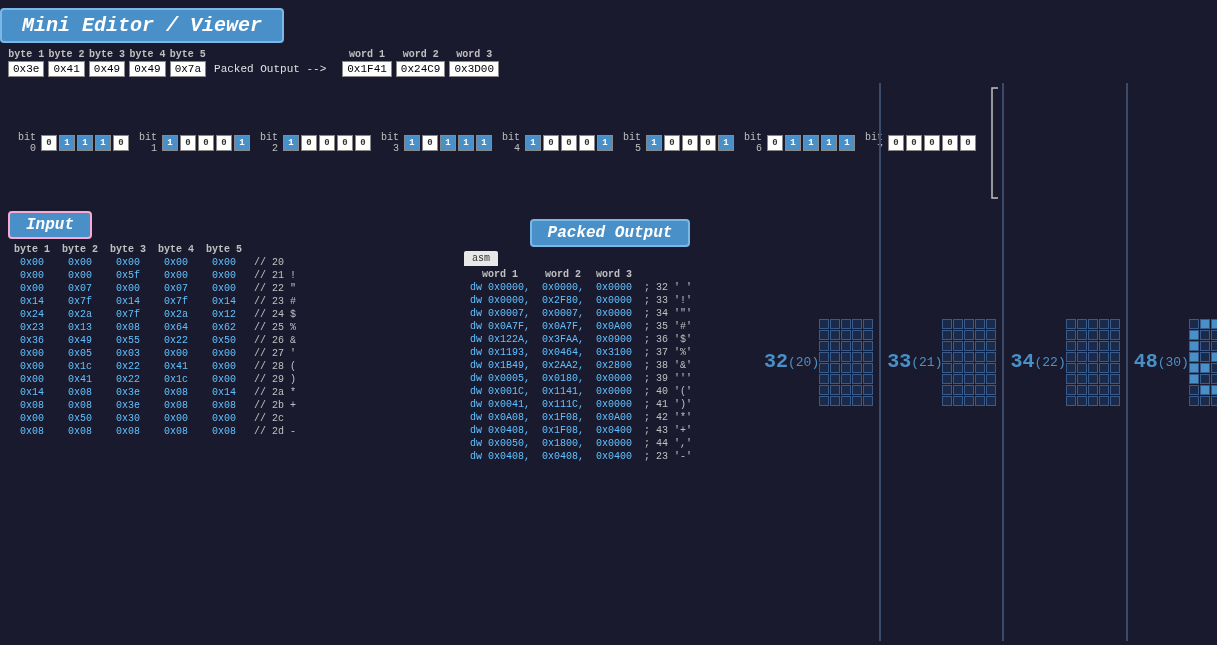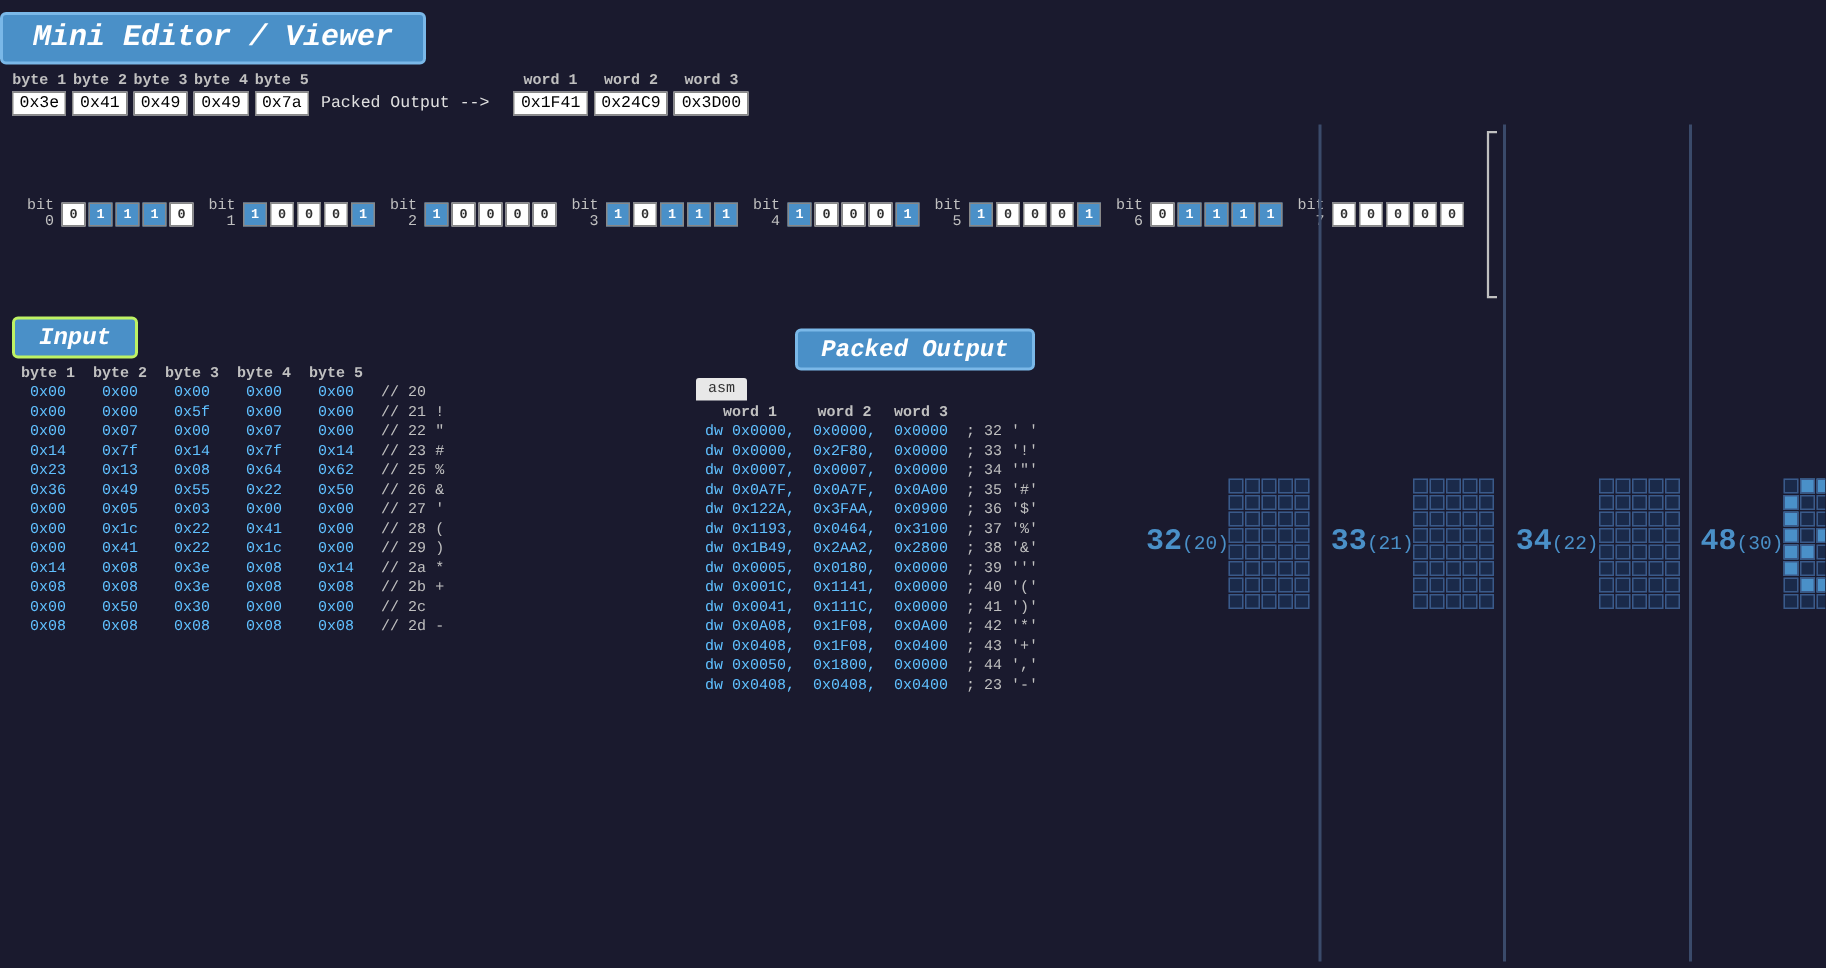--- a/index.html
+++ b/index.html
@@ -165,21 +165,21 @@
       margin-left: 8px;
     }
 
     
     .input-section {
       padding: 4px 8px;
     }
 
     .section-title-box {
       background: #4a90c8;
-      border: 2px solid #bef264;
+      border: 2px solid #f9a8d4;
       border-radius: 4px;
       padding: 3px 16px;
       font-size: 16px;
       font-style: italic;
       font-weight: bold;
       color: white;
       display: inline-block;
       margin-bottom: 4px;
     }
 
@@ -483,20 +483,28 @@
                   <td>0x00</td>
                   <td class="comment">// 22 "</td>
                 </tr>
                 <tr>
                   <td>0x14</td>
                   <td>0x7f</td>
                   <td>0x14</td>
                   <td>0x7f</td>
                   <td>0x14</td>
                   <td class="comment">// 23 #</td>
+                </tr>
+                <tr>
+                  <td>0x24</td>
+                  <td>0x2a</td>
+                  <td>0x7f</td>
+                  <td>0x2a</td>
+                  <td>0x12</td>
+                  <td class="comment">// 24 $</td>
                 </tr>
                 <tr>
                   <td>0x23</td>
                   <td>0x13</td>
                   <td>0x08</td>
                   <td>0x64</td>
                   <td>0x62</td>
                   <td class="comment">// 25 %</td>
                 </tr>
                 <tr>

